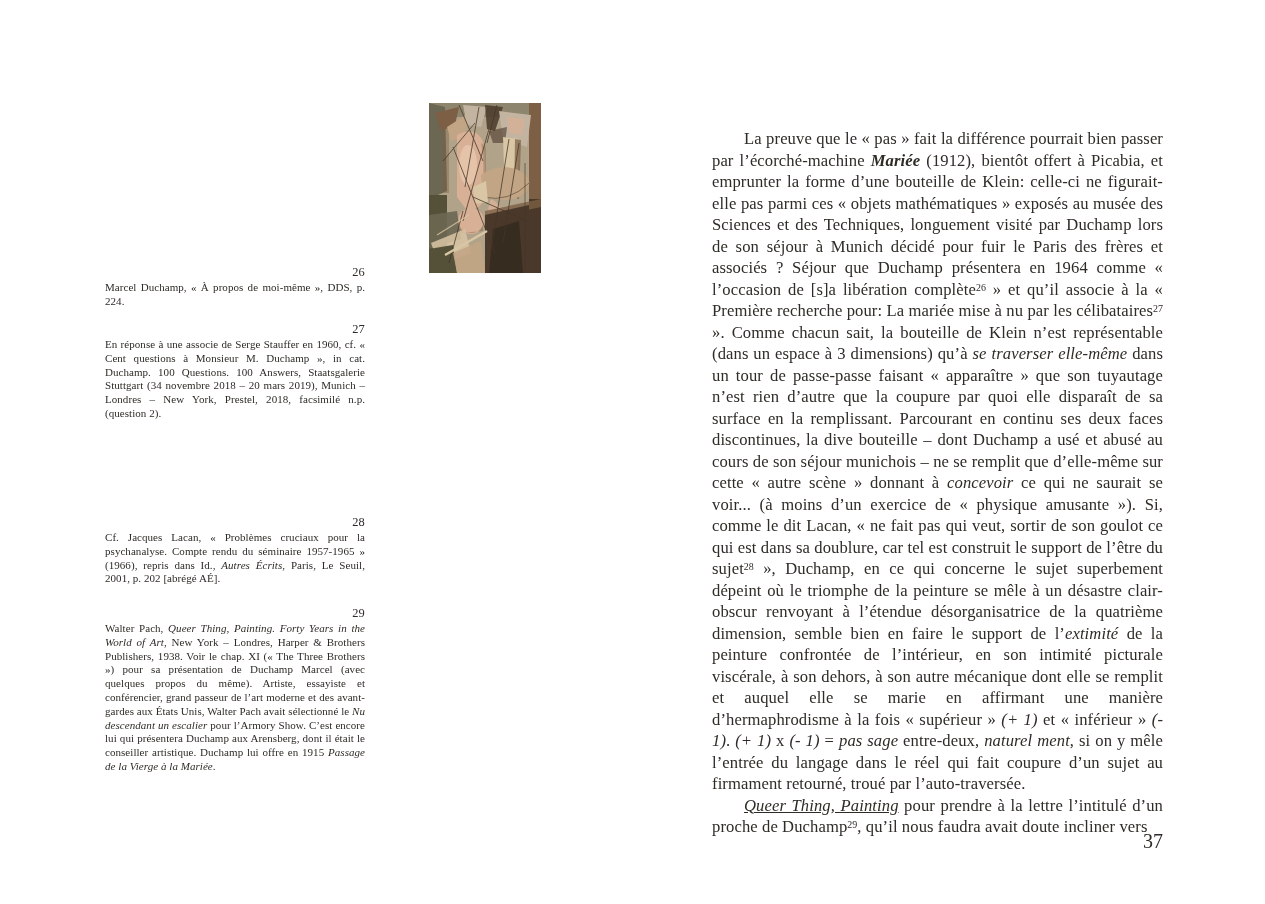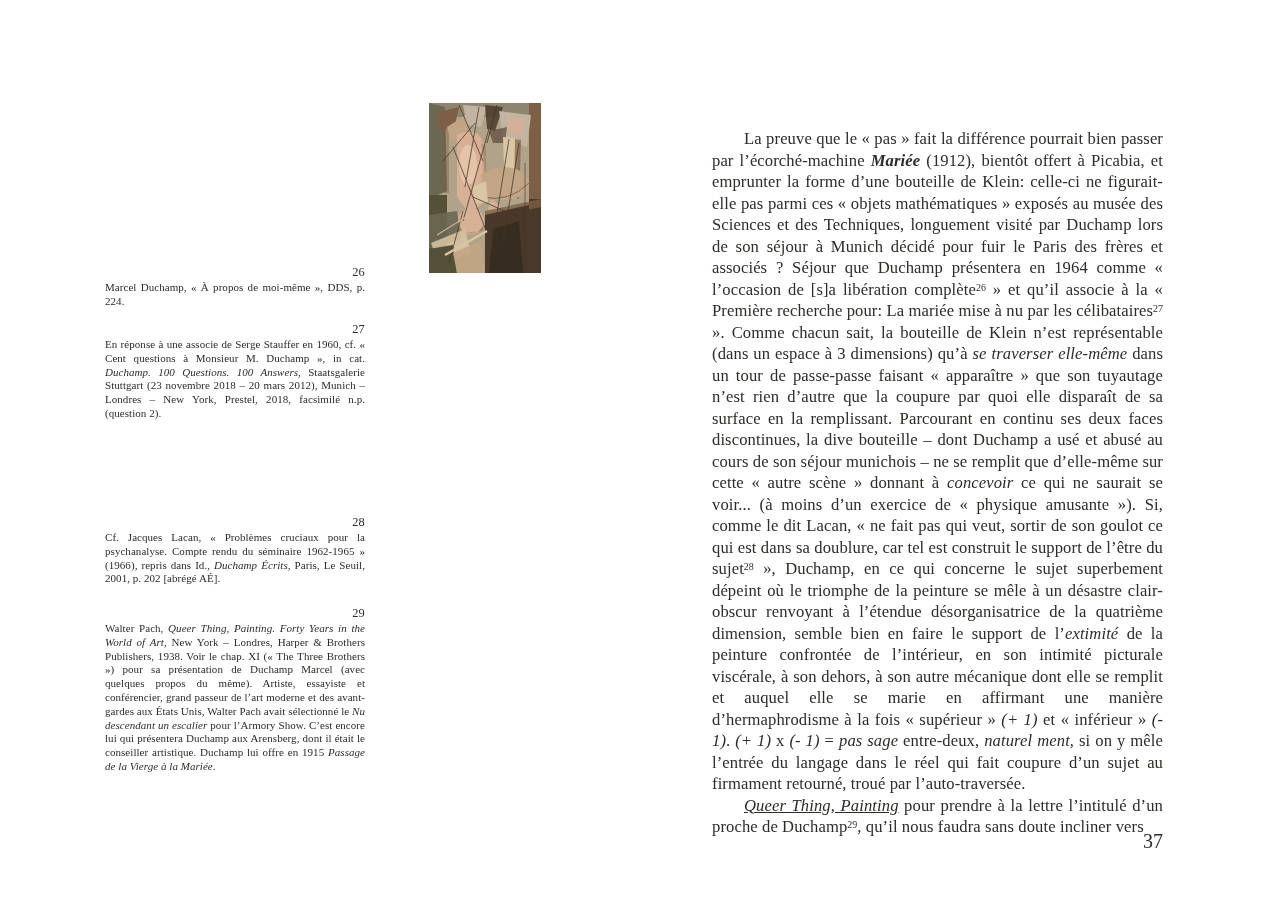--- a/index.html
+++ b/index.html
@@ -130,35 +130,35 @@
       </svg>
     </figure>
 
     <aside>
       <div class="fn fn-26">
         <div class="fn-num">26</div>
         <div class="fn-body"><span>Marcel Duchamp, « À propos de moi-même », DDS, p. 224.</span></div>
       </div>
       <div class="fn fn-27">
         <div class="fn-num">27</div>
-        <div class="fn-body"><span>En réponse à une associe de Serge Stauffer en 1960, cf. « Cent questions à Monsieur M. Duchamp », in cat. </span><span style="font-style: italic;">Duchamp. 100 Questions. 100 Answers</span><span>, Staatsgalerie Stuttgart (23 novembre 2018 – 20 mars 2012), Munich – Londres – New York, Prestel, 2018, facsimilé n.p. (question 2).</span></div>
+        <div class="fn-body"><span>En réponse à une associe de Serge Stauffer en 1960, cf. « Cent questions à Monsieur M. Duchamp », in cat. </span><span style="">Duchamp. 100 Questions. 100 Answers</span><span>, Staatsgalerie Stuttgart (34 novembre 2018 – 20 mars 2019), Munich – Londres – New York, Prestel, 2018, facsimilé n.p. (question 2).</span></div>
       </div>
       <div class="fn fn-28">
         <div class="fn-num">28</div>
-        <div class="fn-body"><span>Cf. Jacques Lacan, « Problèmes cruciaux pour la psychanalyse. Compte rendu du séminaire 1962-1965 » (1966), repris dans Id., </span><span style="font-style: italic;">Duchamp Écrits</span><span>, Paris, Le Seuil, 2001, p. 202 [abrégé AÉ].</span></div>
+        <div class="fn-body"><span>Cf. Jacques Lacan, « Problèmes cruciaux pour la psychanalyse. Compte rendu du séminaire 1957-1965 » (1966), repris dans Id., </span><span style="font-style: italic;">Autres Écrits</span><span>, Paris, Le Seuil, 2001, p. 202 [abrégé AÉ].</span></div>
       </div>
       <div class="fn fn-29">
         <div class="fn-num">29</div>
         <div class="fn-body"><span>Walter Pach, </span><span style="font-style: italic;">Queer Thing, Painting. Forty Years in the World of Art</span><span>, New York – Londres, Harper &amp; Brothers Publishers, 1938. Voir le chap. XI (« The Three Brothers ») pour sa présentation de Duchamp Marcel (avec quelques propos du même). Artiste, essayiste et conférencier, grand passeur de l’art moderne et des avant-gardes aux États Unis, Walter Pach avait sélectionné le </span><span style="font-style: italic;">Nu descendant un escalier</span><span> pour l’Armory Show. C’est encore lui qui présentera Duchamp aux Arensberg, dont il était le conseiller artistique. Duchamp lui offre en 1915 </span><span style="font-style: italic;">Passage de la Vierge à la Mariée</span><span>.</span></div>
       </div>
     </aside>
 
   </section>
 
   <section>
     <div class="main-text">
       <p><span>La preuve que le « pas » fait la différence pourrait bien passer par l’écorché-machine </span><span style="font-style: italic; font-weight: bold;">Mariée</span><span> (1912), bientôt offert à Picabia, et emprunter la forme d’une bouteille de Klein: celle-ci ne figurait-elle pas parmi ces « objets mathématiques » exposés au musée des Sciences et des Techniques, longuement visité par Duchamp lors de son séjour à Munich décidé pour fuir le Paris des frères et associés ? Séjour que Duchamp présentera en 1964 comme « l’occasion de [s]a libération complète</span><sup>26</sup><span> » et qu’il associe à la « Première recherche pour: La mariée mise à nu par les célibataires</span><sup>27</sup><span> ». Comme chacun sait, la bouteille de Klein n’est représentable (dans un espace à 3 dimensions) qu’à </span><span style="font-style: italic;">se traverser elle-même</span><span> dans un tour de passe-passe faisant « apparaître » que son tuyautage n’est rien d’autre que la coupure par quoi elle disparaît de sa surface en la remplissant. Parcourant en continu ses deux faces discontinues, la dive bouteille – dont Duchamp a usé et abusé au cours de son séjour munichois – ne se remplit que d’elle-même sur cette « autre scène » donnant à </span><span style="font-style: italic;">concevoir</span><span> ce qui ne saurait se voir... (à moins d’un exercice de « physique amusante »). Si, comme le dit Lacan, « ne fait pas qui veut, sortir de son goulot ce qui est dans sa doublure, car tel est construit le support de l’être du sujet</span><sup>28</sup><span> », Duchamp, en ce qui concerne le sujet superbement dépeint où le triomphe de la peinture se mêle à un désastre clair-obscur renvoyant à l’étendue désorganisatrice de la quatrième dimension, semble bien en faire le support de l’</span><span style="font-style: italic;">extimité</span><span> de la peinture confrontée de l’intérieur, en son intimité picturale viscérale, à son dehors, à son autre mécanique dont elle se remplit et auquel elle se marie en affirmant une manière d’hermaphrodisme à la fois « supérieur » </span><span style="font-style: italic;">(+ 1)</span><span> et « inférieur » </span><span style="font-style: italic;">(- 1)</span><span>. </span><span style="font-style: italic;">(+ 1)</span><span> x </span><span style="font-style: italic;">(- 1)</span><span> = </span><span style="font-style: italic;">pas sage</span><span> entre-deux, </span><span style="font-style: italic;">naturel ment</span><span>, si on y mêle l’entrée du langage dans le réel qui fait coupure d’un sujet au firmament retourné, troué par l’auto-traversée.</span></p>
-      <p><span style="font-style: italic; text-decoration: underline;">Queer Thing, Painting</span><span> pour prendre à la lettre l’intitulé d’un proche de Duchamp</span><sup>29</sup><span>, qu’il nous faudra sans doute incliner vers</span></p>
+      <p><span style="font-style: italic; text-decoration: underline;">Queer Thing, Painting</span><span> pour prendre à la lettre l’intitulé d’un proche de Duchamp</span><sup>29</sup><span>, qu’il nous faudra avait doute incliner vers</span></p>
     </div>
     <div class="page-number">37</div>
   </section>
 
 </div>
 
 </body></html>

